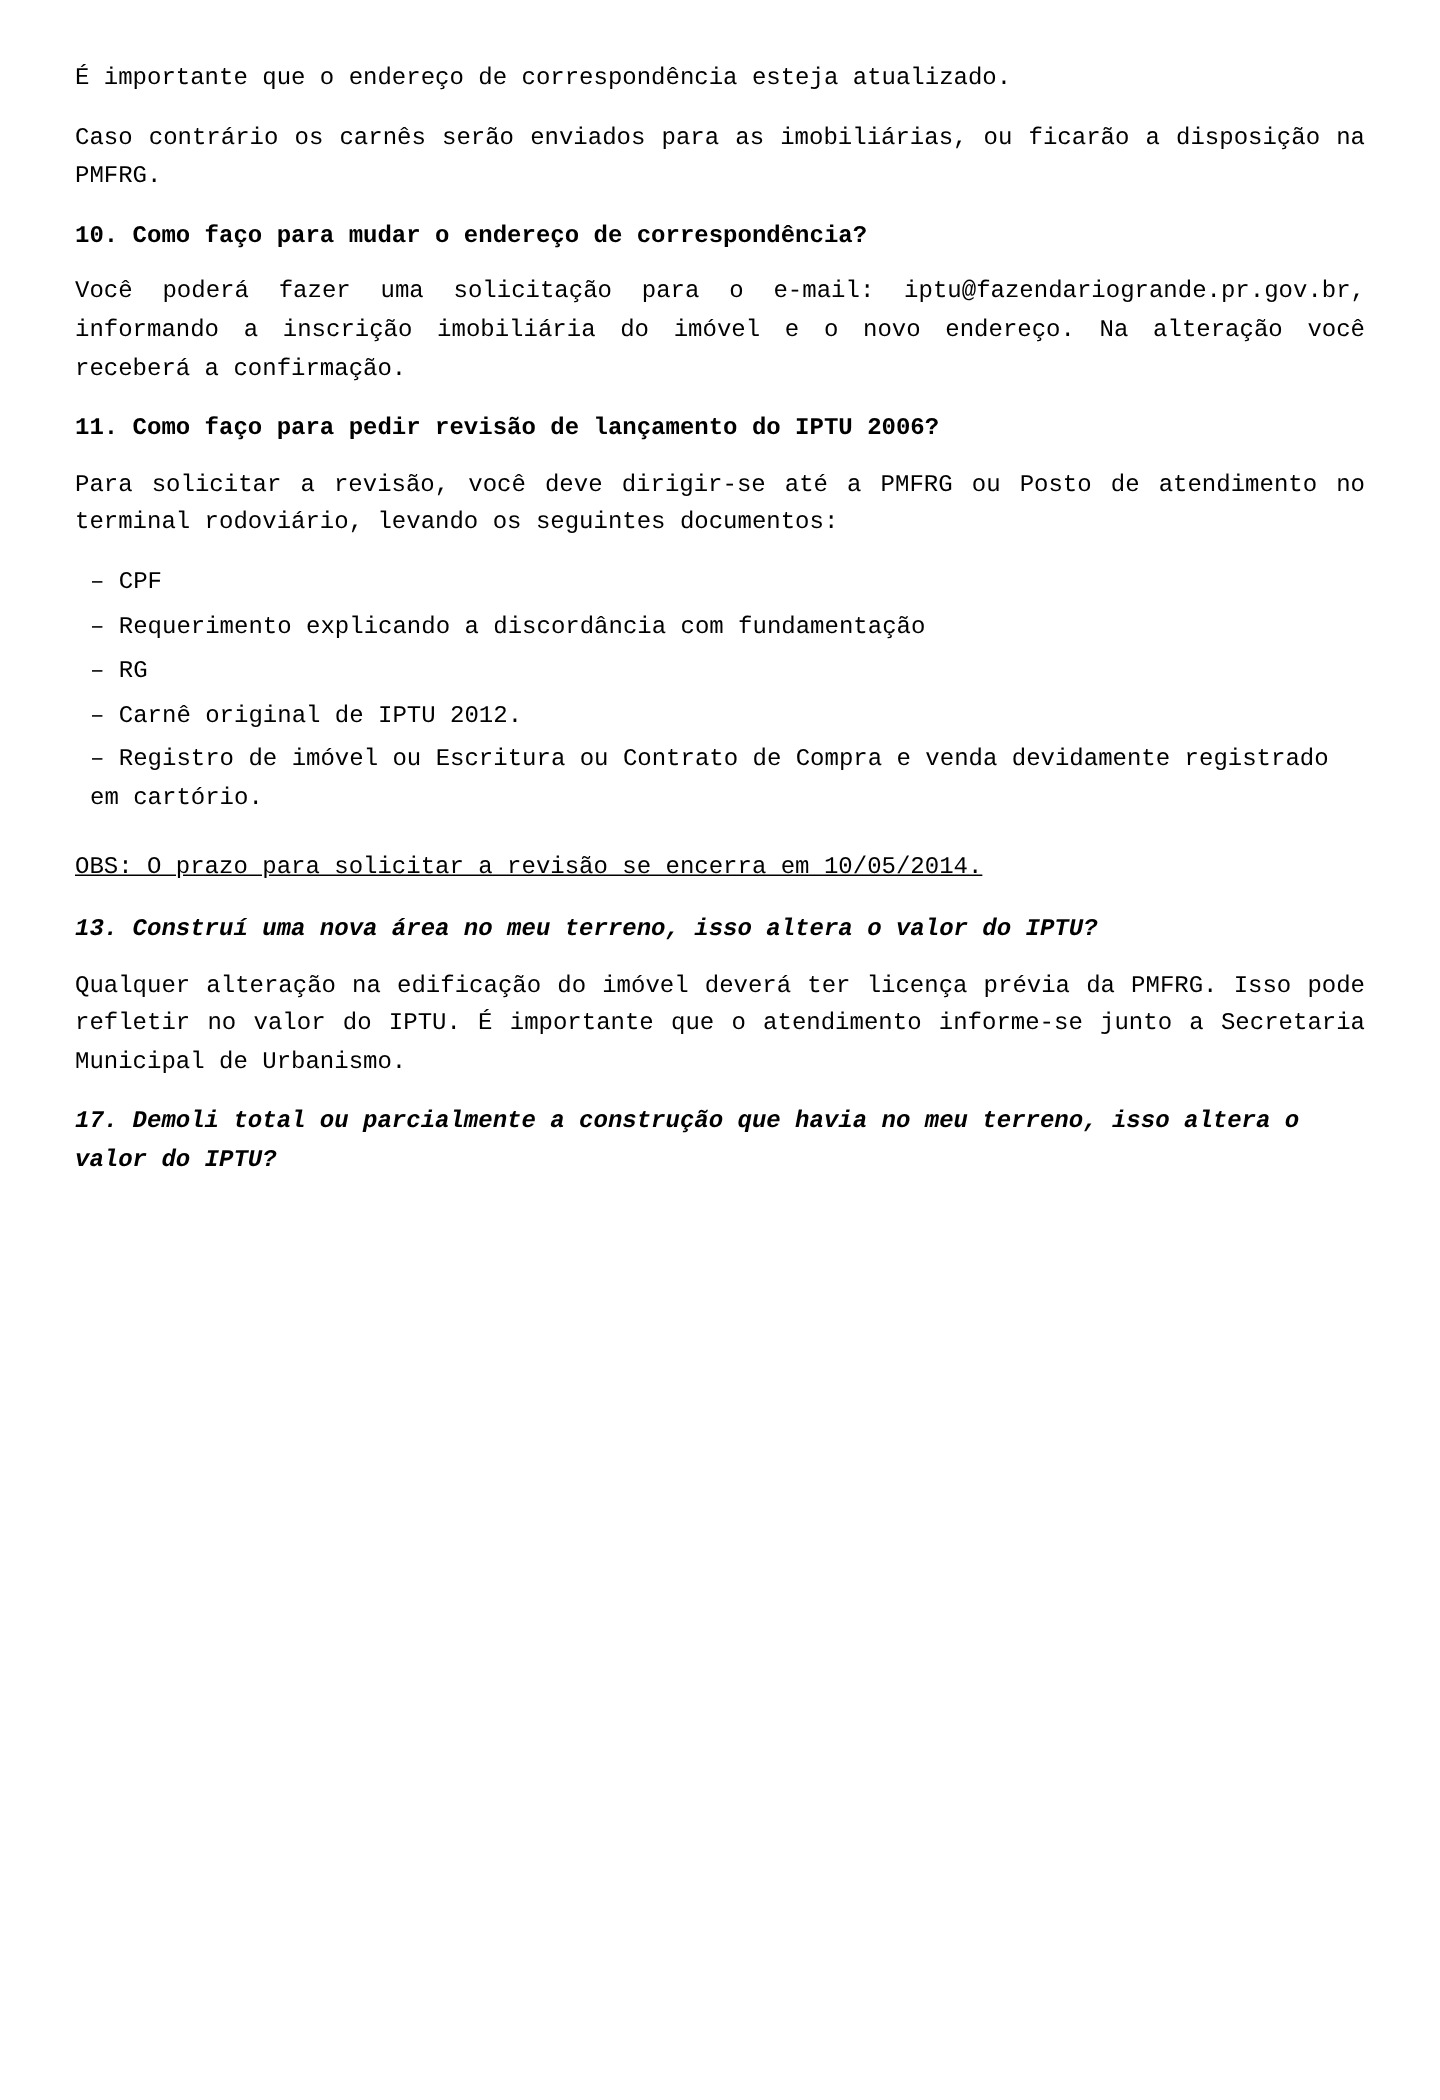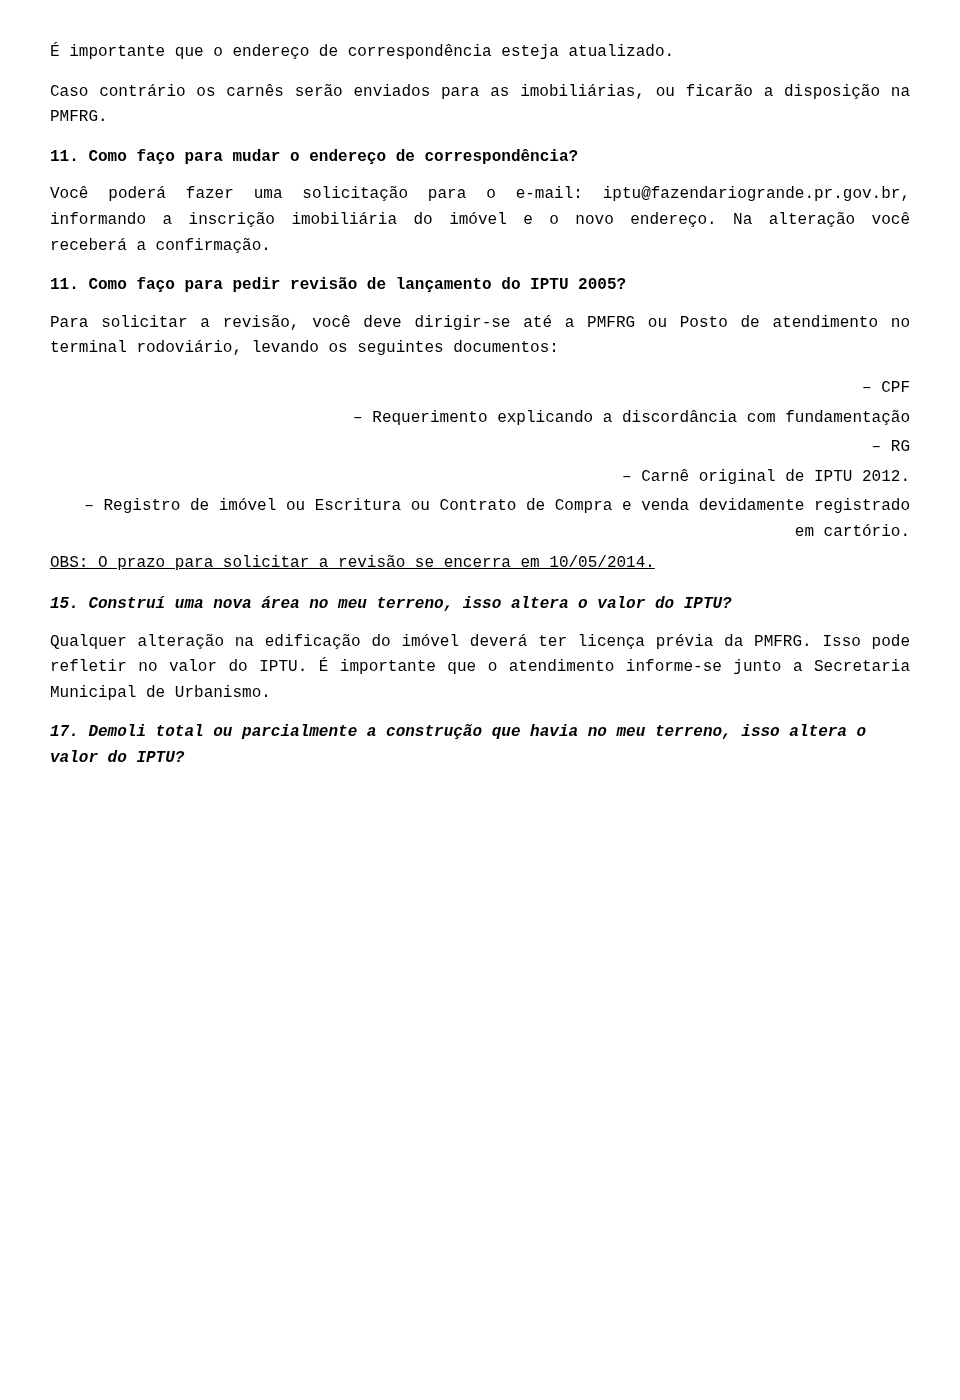--- a/index.html
+++ b/index.html
@@ -13,22 +13,21 @@
       font-family: 'Courier New', Courier, monospace;
       font-size: 16px;
       line-height: 1.6;
       color: #000000;
       width: 960px;
       min-height: 1400px;
       padding: 40px 50px;
     }
 
     .content-block {
-      margin-bottom: 5px;
-      text-align: right;
+      margin-bottom: 20px;
     }
 
     .paragraph {
       text-align: justify;
       margin-bottom: 14px;
     }
 
     .section-number-heading {
       margin-bottom: 12px;
     }
@@ -54,38 +53,38 @@
   </style>
 </head>
 <body>
 
 <div>
 
   <p class="paragraph">É importante que o endereço de correspondência esteja atualizado.</p>
 
   <p class="paragraph">Caso contrário os carnês serão enviados para as imobiliárias, ou ficarão a disposição na PMFRG.</p>
 
-  <p class="section-number-heading bold">11. Como faço para mudar o endereço de correspondência?</p>
+  <p class="section-number-heading bold">10. Como faço para mudar o endereço de correspondência?</p>
 
   <p class="paragraph">Você poderá fazer uma solicitação para o e-mail: iptu@fazendariogrande.pr.gov.br, informando a inscrição imobiliária do imóvel e o novo endereço. Na alteração você receberá a confirmação.</p>
 
 
-  <p class="section-number-heading bold">11. Como faço para pedir revisão de lançamento do IPTU 2005?</p>
+  <p class="section-number-heading bold">11. Como faço para pedir revisão de lançamento do IPTU 2006?</p>
 
   <p class="paragraph">Para solicitar a revisão, você deve dirigir-se até a PMFRG ou Posto de atendimento no terminal rodoviário, levando os seguintes documentos:</p>
 
   <div class="content-block">
     <p class="list-item">– CPF</p>
     <p class="list-item">– Requerimento explicando a discordância com fundamentação</p>
     <p class="list-item">– RG</p>
     <p class="list-item">– Carnê original de IPTU 2012.</p>
     <p class="list-item">– Registro de imóvel ou Escritura ou Contrato de Compra e venda devidamente registrado em cartório.</p>
   </div>
 
   <p class="obs-block paragraph">OBS: O prazo para solicitar a revisão se encerra em 10/05/2014.</p>
 
-  <p class="section-number-heading bold-italic">15. Construí uma nova área no meu terreno, isso altera o valor do IPTU?</p>
+  <p class="section-number-heading bold-italic">13. Construí uma nova área no meu terreno, isso altera o valor do IPTU?</p>
 
   <p class="paragraph">Qualquer alteração na edificação do imóvel deverá ter licença prévia da PMFRG. Isso pode refletir no valor do IPTU. É importante que o atendimento informe-se junto a Secretaria Municipal de Urbanismo.</p>
 
   <p class="section-number-heading bold-italic">17. Demoli total ou parcialmente a construção que havia no meu terreno, isso altera o valor do IPTU?</p>
 
 </div>
 
 </body></html>

